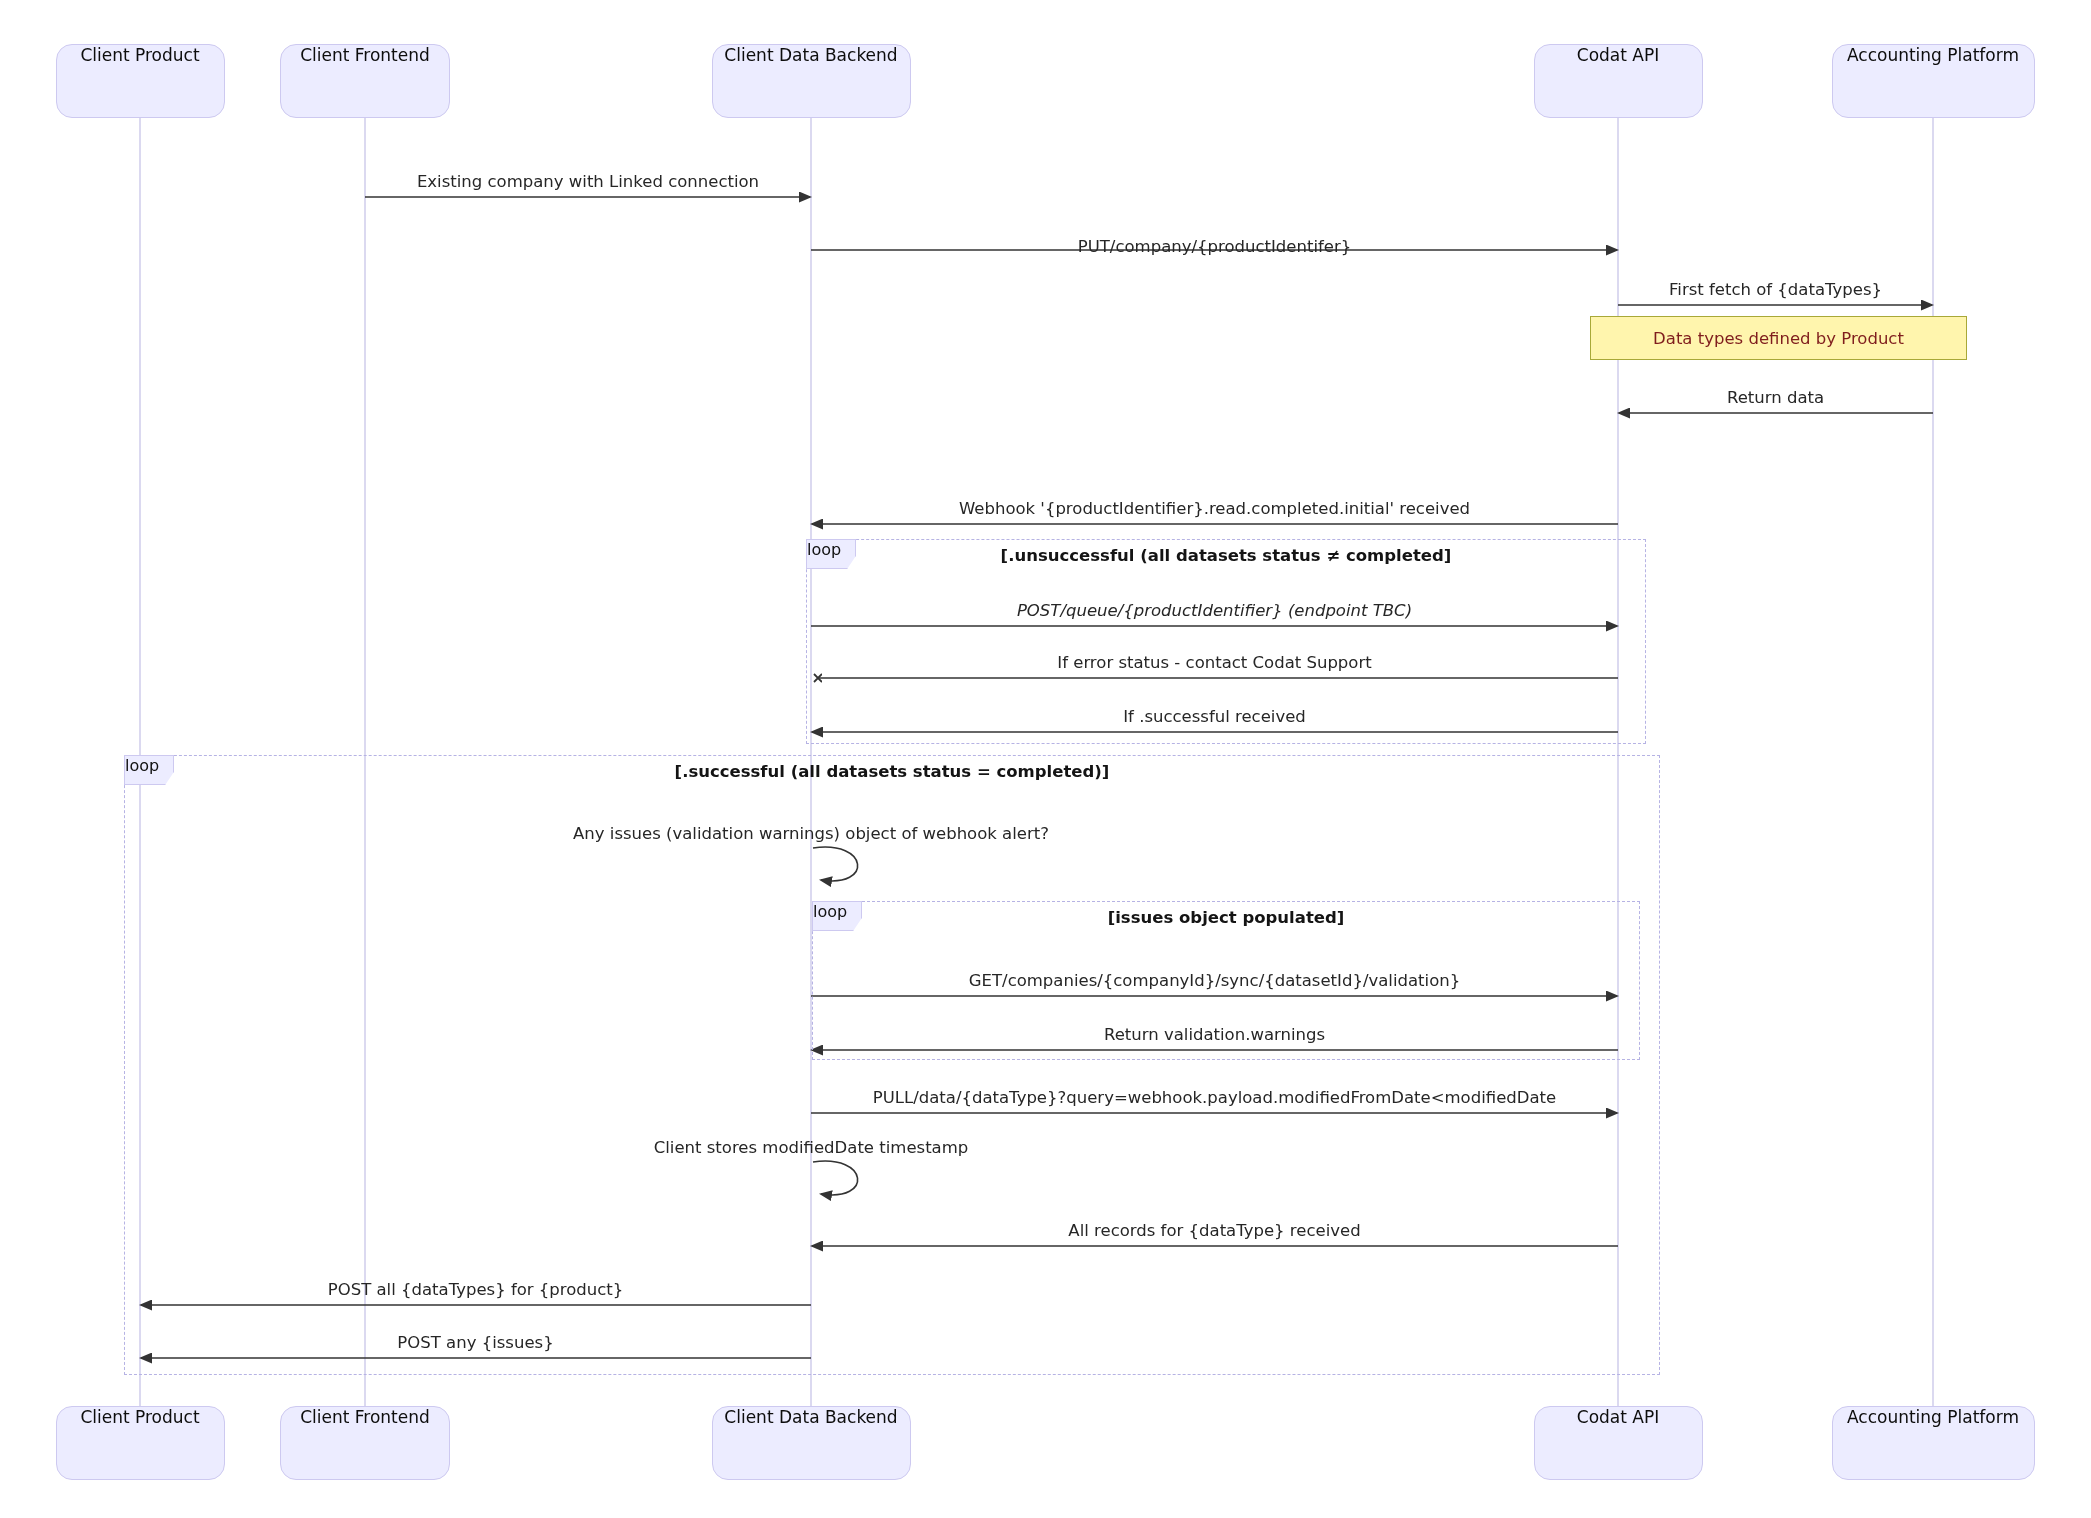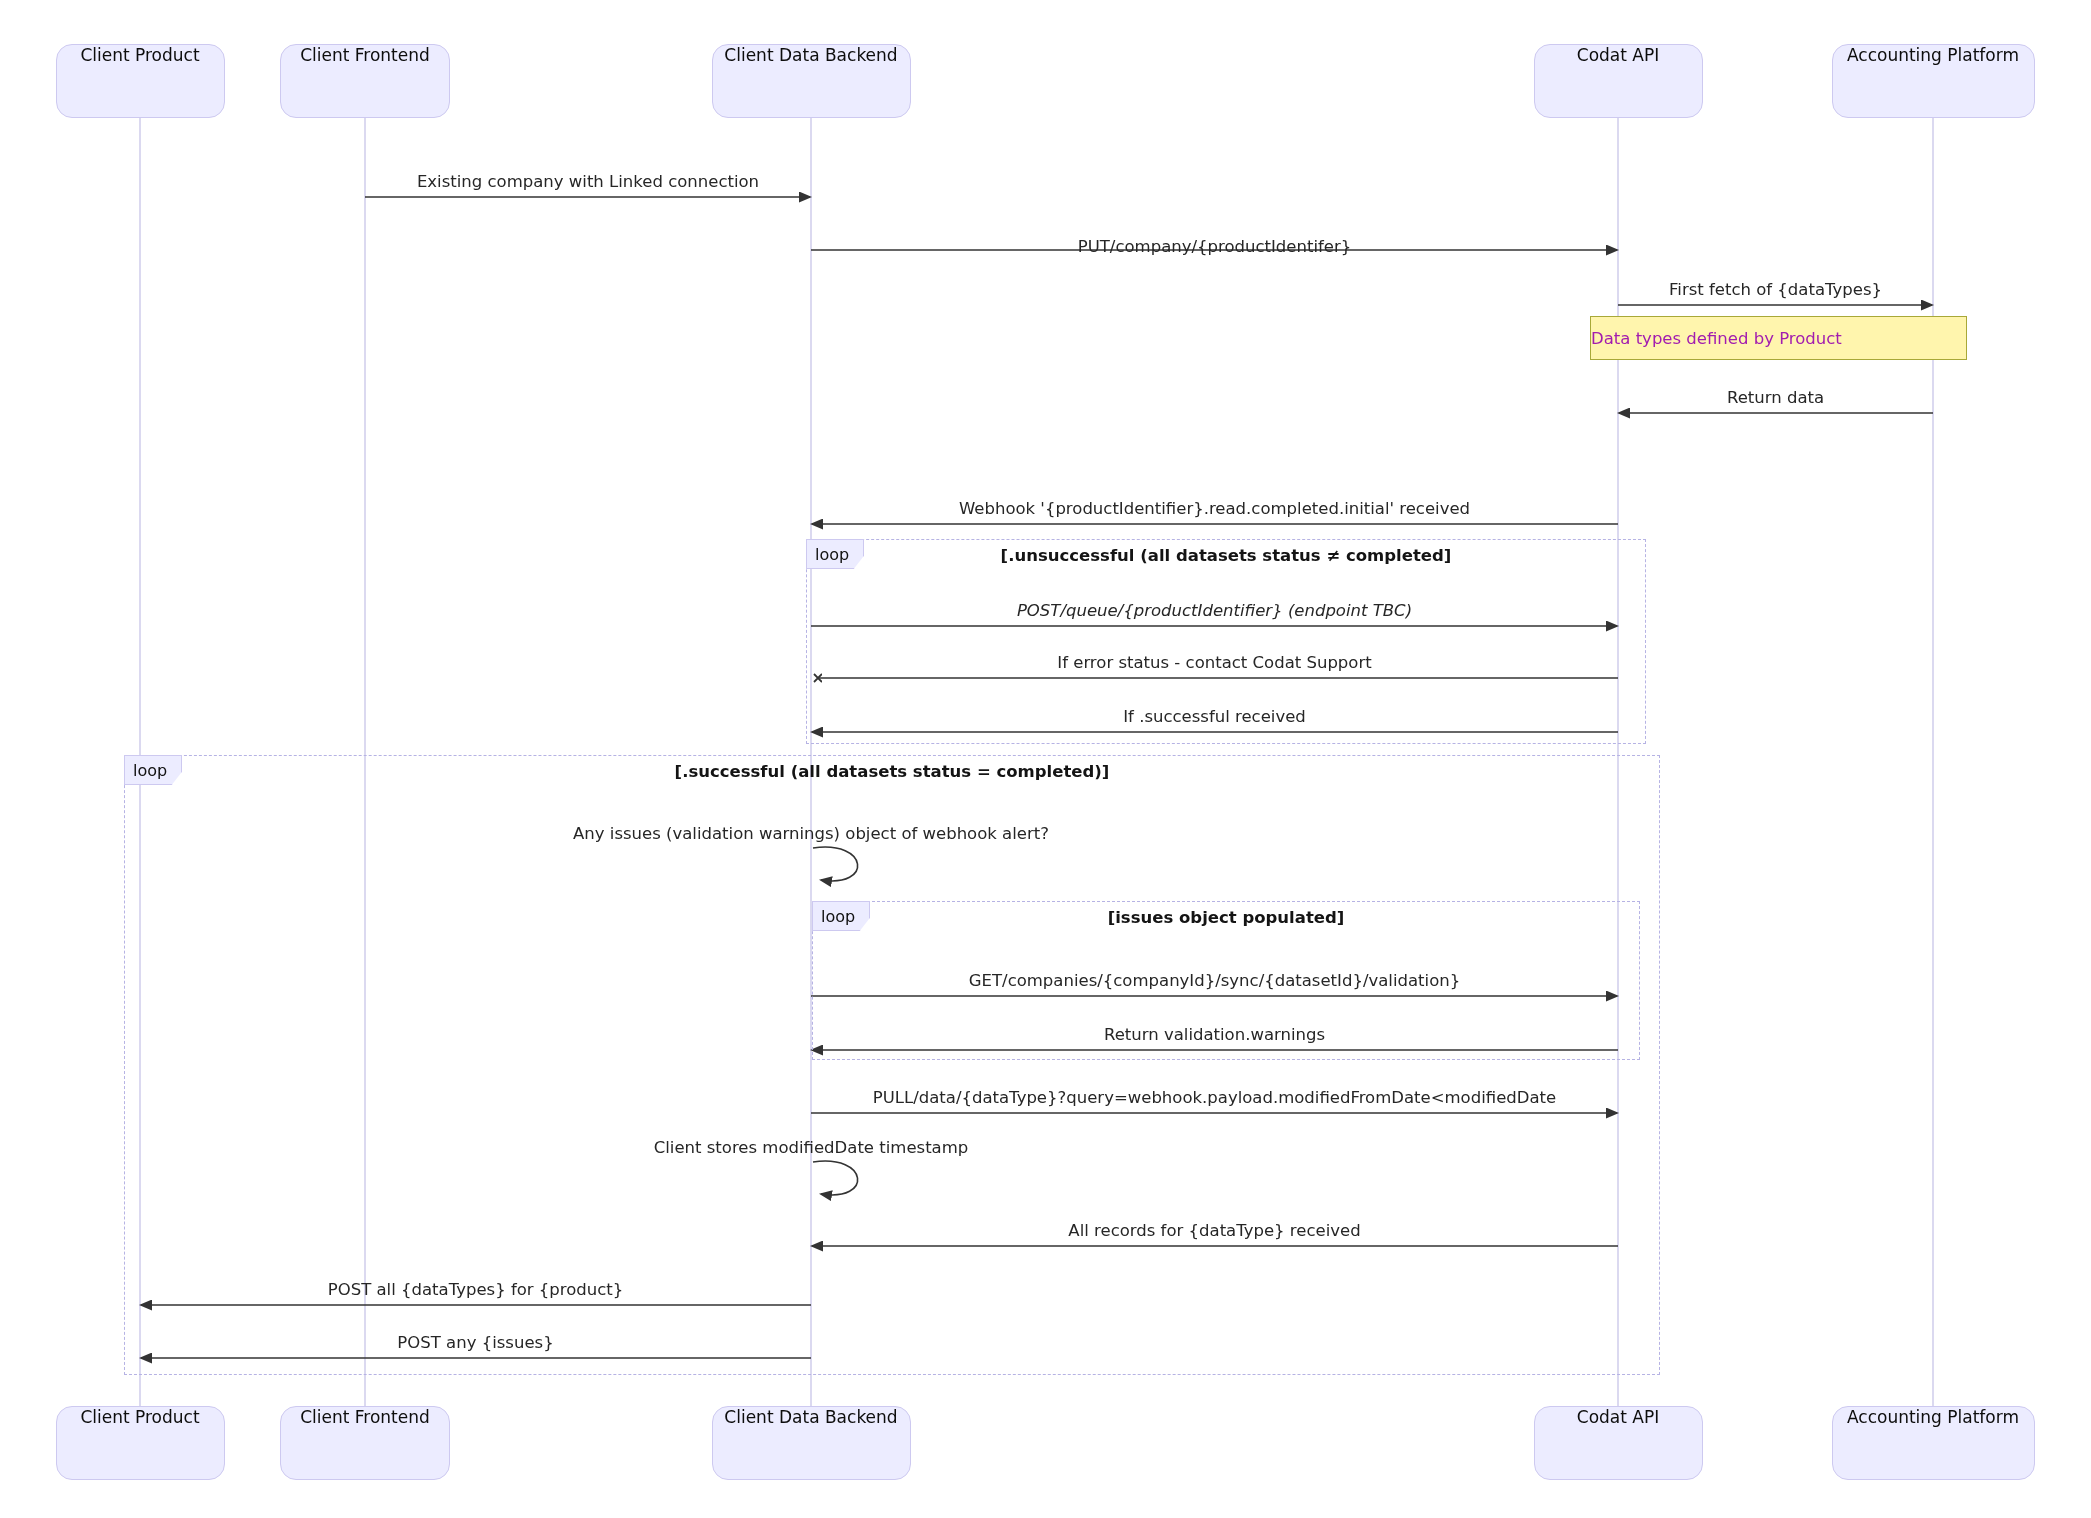--- a/index.html
+++ b/index.html
@@ -6,25 +6,25 @@
   body{font-family:"DejaVu Sans","Liberation Sans",sans-serif;}
   .stage{position:relative;width:2091px;height:1518px;background:#fff;overflow:hidden;}
   #links-layer{position:absolute;left:0;top:0;width:2091px;height:1518px;}
   #nodes-layer{position:absolute;left:0;top:0;width:2091px;height:1518px;pointer-events:none;}
   .actor{position:absolute;display:flex;align-items:flex-start;justify-content:center;
          background:#ECECFF;border:1px solid #cdc9f0;border-radius:16px;
          font-size:17px;color:#0d0d0d;box-sizing:border-box;text-align:center;}
   .msg-label{position:absolute;transform:translateX(-50%);white-space:nowrap;
              font-size:16.5px;color:#262626;}
   .note{position:absolute;background:#fff5ad;border:1px solid #a8a838;box-sizing:border-box;
-        display:flex;align-items:center;justify-content:flex-start;font-size:16.5px;color:#a21caf;}
+        display:flex;align-items:center;justify-content:center;font-size:16.5px;color:#7f1d1d;}
   .note span{white-space:nowrap;}
   .loop-box{position:absolute;border:1.4px dashed #b6b3e4;box-sizing:border-box;}
-  .loop-tag{position:absolute;background:#ECECFF;display:flex;align-items:flex-end;
-            padding:0 14px 4px 8px;font-size:16px;color:#111;height:30px;box-sizing:border-box;
+  .loop-tag{position:absolute;background:#ECECFF;display:flex;align-items:flex-start;
+            padding:0 14px 4px 0;font-size:16px;color:#111;height:30px;box-sizing:border-box;
             clip-path:polygon(0 0,100% 0,100% 55%,82% 100%,0 100%);border:1px solid #cdc9f0;}
   .loop-guard{position:absolute;transform:translateX(-50%);white-space:nowrap;
               font-size:16.5px;font-weight:600;color:#141414;text-align:center;}
 </style>
 </head>
 <body>
 
 <div class="stage">
   <svg id="links-layer" xmlns="http://www.w3.org/2000/svg">
     <defs>

